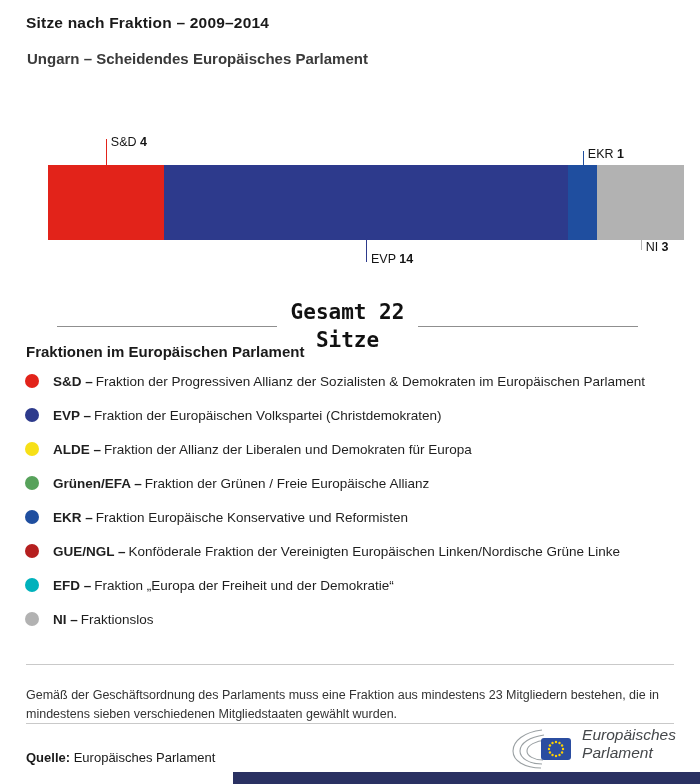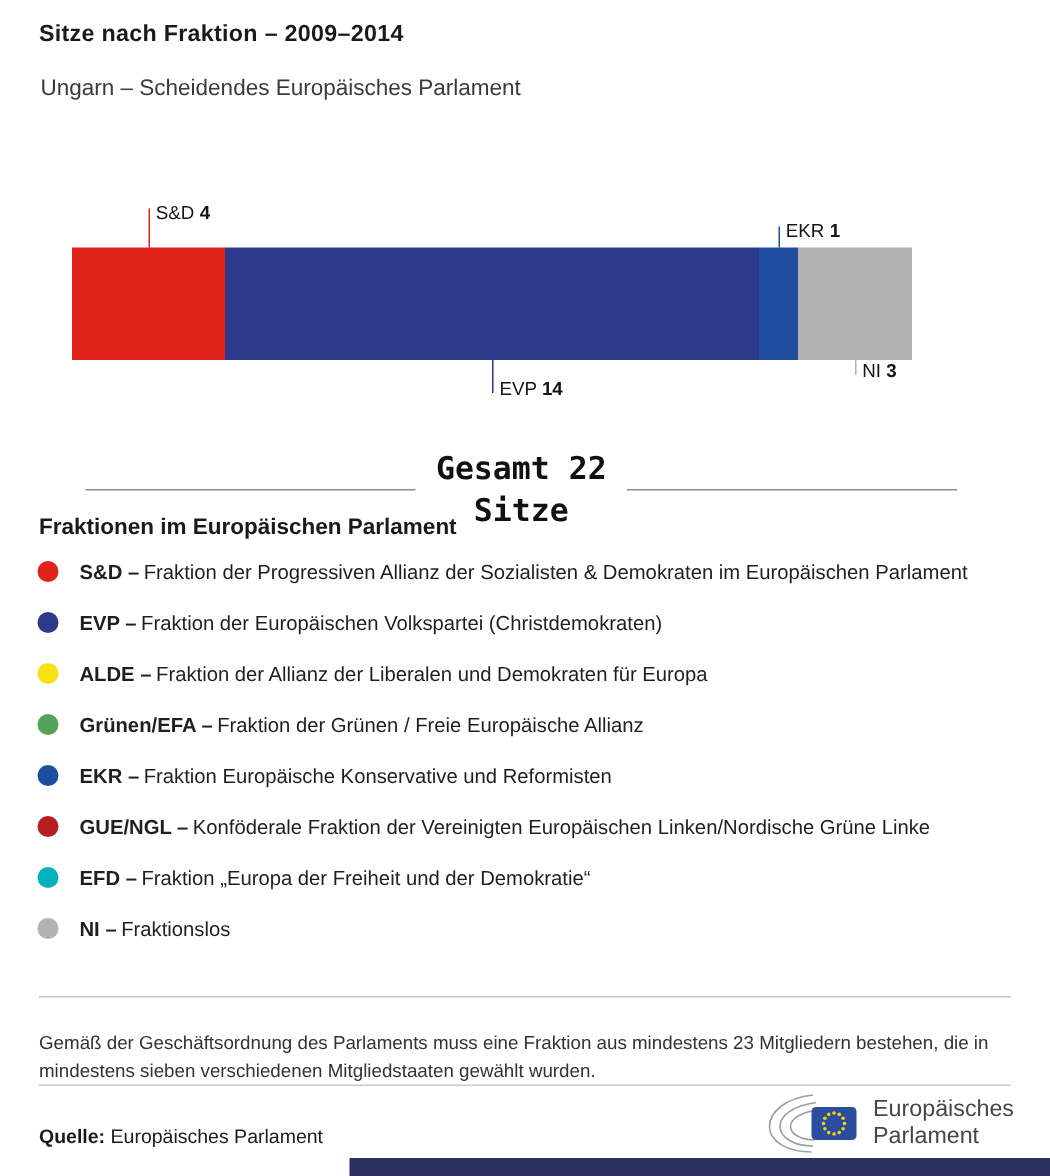--- a/index.html
+++ b/index.html
@@ -7,24 +7,24 @@
   body {
     font-family:"Liberation Sans", sans-serif;
     background:#ffffff;
     color:#1a1a1a;
     position:relative;
     overflow:hidden;
   }
   .page { position:relative; width:700px; height:784px; }
 
   .title { position:absolute; left:26px; top:14px; font-size:15.5px; font-weight:700; letter-spacing:.2px; }
-  .subtitle { position:absolute; left:27px; top:50px; font-size:15px; color:#3a3a3a; }
+  .subtitle { position:absolute; left:27px; top:50px; font-size:15px; color:#3a3a3a;font-weight:bold; }
 
   
-  .chart { position:absolute; left:48px; top:165px; width:560px; height:75px; }
+  .chart { position:absolute; left:48px; top:165px; width:636px; height:75px; }
   .bar { display:flex; width:100%; height:100%; }
   .seg { height:100%; }
   .label-layer { position:absolute; left:0; top:0; width:100%; height:100%; pointer-events:none; }
   .seg-label { position:absolute; width:0; border-left:1px solid #333; }
   .pos-top { bottom:100%; }
   .pos-bottom { top:100%; }
   .seg-0 { height:26px; }
   .seg-1 { height:22px; }
   .seg-2 { height:14px; }
   .seg-3 { height:10px; }
@@ -52,21 +52,21 @@
   
   .footnote {
     position:absolute; left:26px; right:26px; top:664px;
     border-top:1px solid #c9c9c9; padding-top:21px;
     font-size:12.5px; line-height:1.55; color:#333;
   }
   .rule2 { position:absolute; left:26px; right:26px; top:723px; height:1px; background:#c9c9c9; }
 
   
   .source { position:absolute; left:26px; top:750px; font-size:13px; color:#1a1a1a; }
-  .logo { position:absolute; right:24px; top:726px; display:flex; align-items:center; gap:9px; }
+  .logo { position:absolute; right:24px; top:726px; display:flex; gap:9px;font-style:italic; }
   .logo-text { font-size:15.5px; line-height:1.18; color:#44474a; }
 
   .bottom-strip { position:absolute; left:233px; right:0; bottom:0; height:12px; background:#2a3162; }
 </style>
 </head>
 <body>
 
 <div class="page">
 
   <div class="title">Sitze nach Fraktion – 2009–2014</div>

